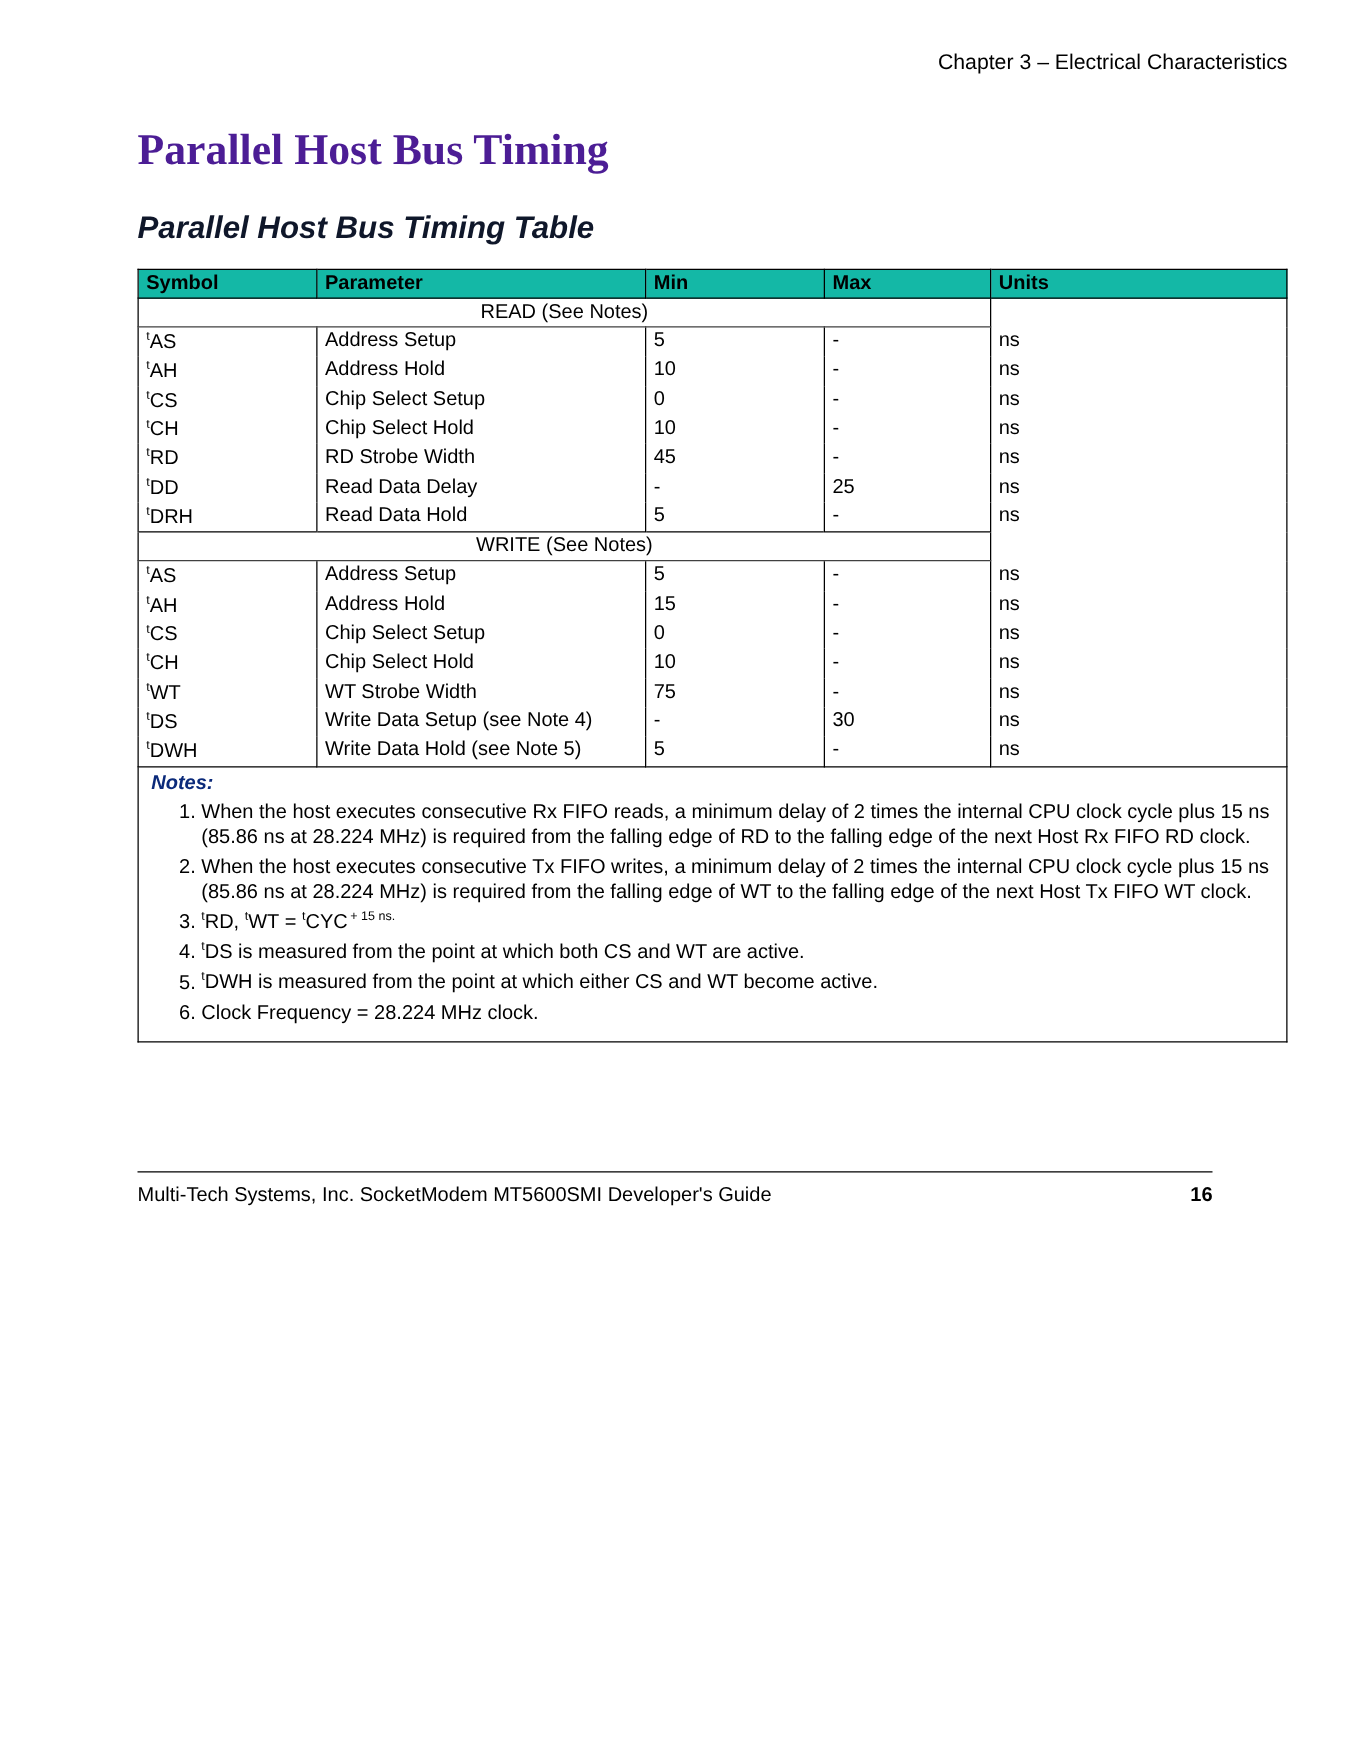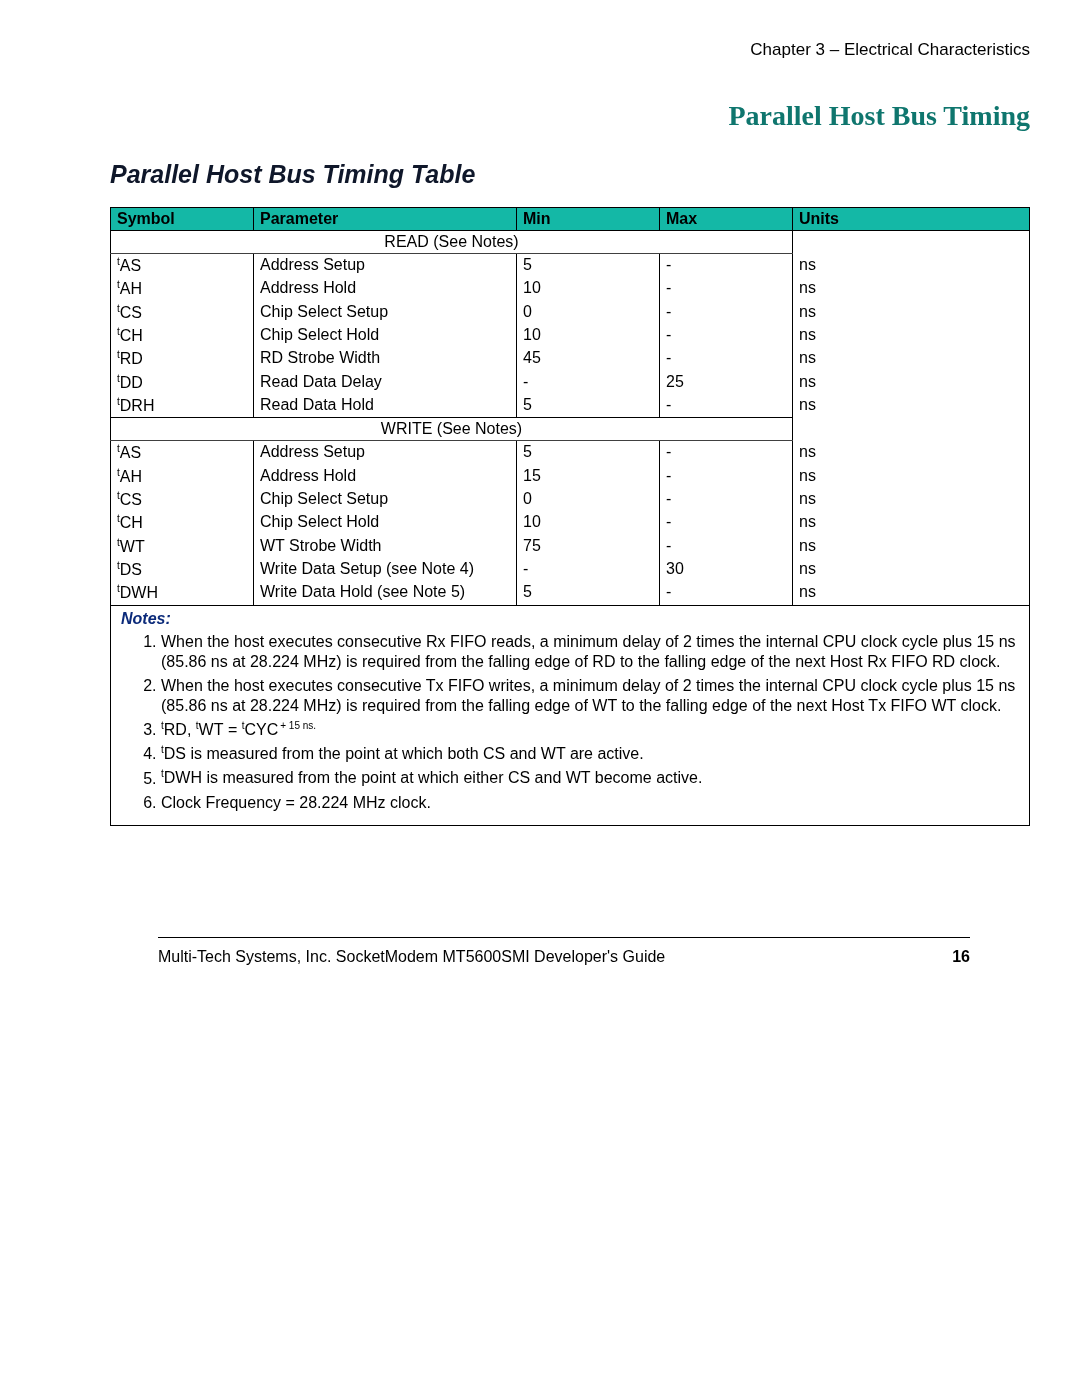--- a/index.html
+++ b/index.html
@@ -17,24 +17,23 @@
     position: relative;
   }
   .chapter {
     text-align: right;
     font-size: 17px;
     margin-bottom: 40px;
   }
   h1.main-title {
     font-family: "Book Antiqua", Palatino, "Palatino Linotype", serif;
     font-weight: bold;
-    color: #0f766e;
-    font-size: 28px;
+    color: #4c1d95;
+    font-size: 35px;
     margin: 0 0 28px 0;
-    text-align: right;
   }
   h2.sub-title {
     font-style: italic;
     font-weight: bold;
     color: #0f172a;
     font-size: 25px;
     margin: 0 0 18px 0;
   }
   table.timing {
     border-collapse: collapse;
@@ -96,21 +95,20 @@
     vertical-align: super;
     margin-left: 2px;
   }
   .footer-line {
     border-top: 1px solid #000;
     margin-top: 6px;
     padding-top: 10px;
     display: flex;
     justify-content: space-between;
     font-size: 16px;
-    margin-left: 48px;
   }
   .footer-page {
     font-weight: bold;
   }
   .footer-wrap {
     position: absolute;
     left: 110px;
     right: 110px;
     bottom: 40px;
   }

